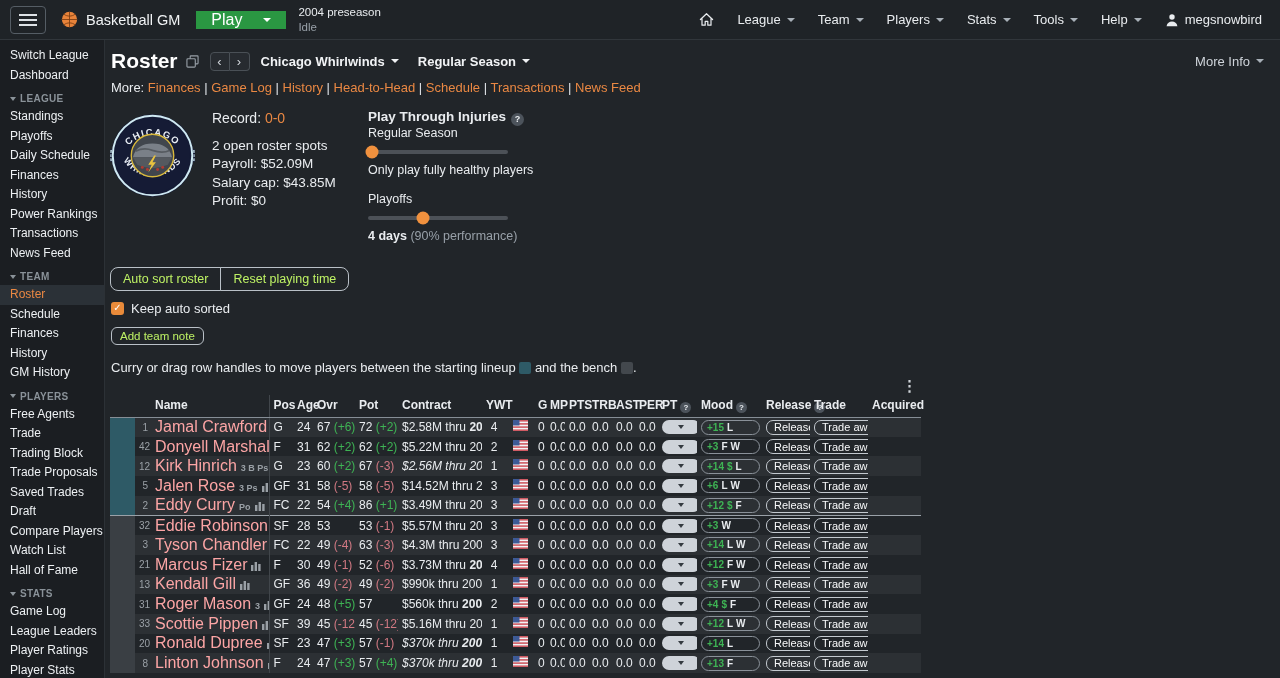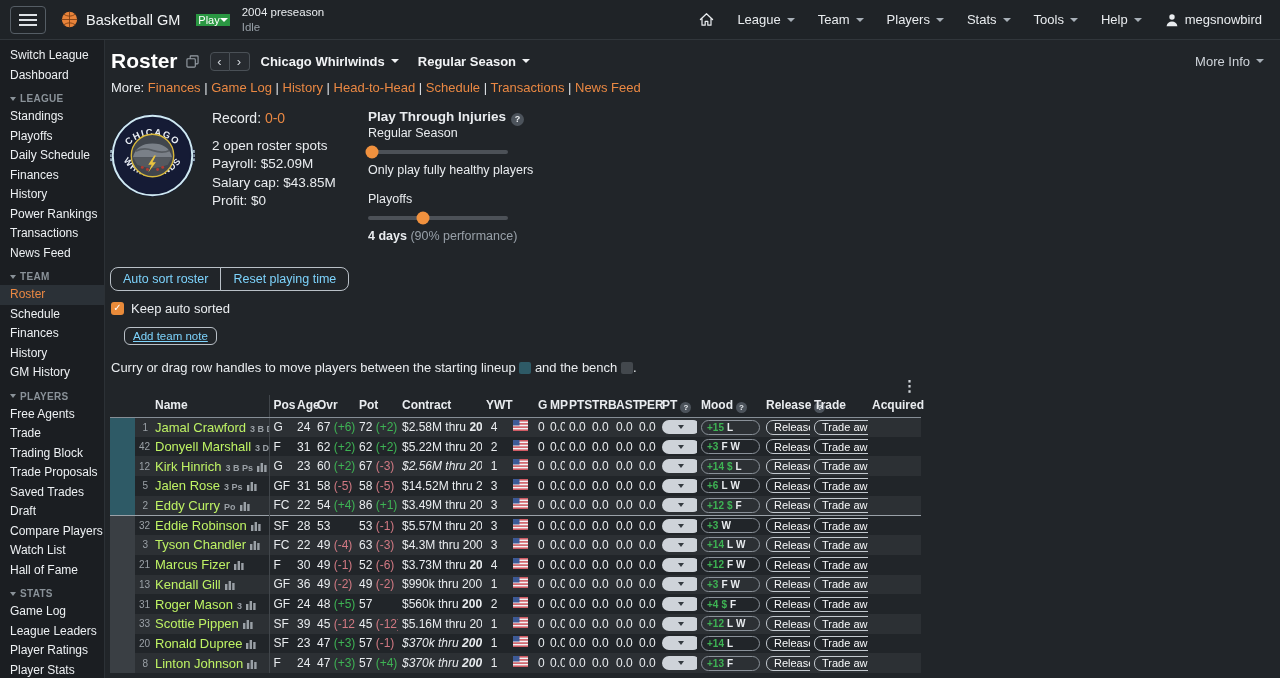--- a/index.html
+++ b/index.html
@@ -11,22 +11,22 @@
   
   .navbar { height:40px; background:#1f2327; border-bottom:1px solid #31363b;
     display:flex; align-items:stretch; }
   .nav-left { display:flex; align-items:center; }
   .hamburger { margin-left:10px; width:36px; height:28px; border:1px solid #555d65;
     border-radius:4px; background:transparent; display:flex; flex-direction:column;
     justify-content:center; align-items:center; gap:3px; cursor:pointer; }
   .hamburger span { display:block; width:18px; height:2px; background:#dee2e6; }
   .brand { display:flex; align-items:center; gap:8px; padding:0 16px 0 15px;
     color:#f1f3f5; font-size:14.5px; }
-  .play-btn { background:#2a9742; color:#fff; border:none; padding:0 2px;
-    font-size:11px; display:flex; align-items:center; gap:0; cursor:pointer;
+  .play-btn { background:#2a9742; color:#fff; border:none; padding:0 15px;
+    font-size:16px; display:flex; align-items:center; gap:21px; cursor:pointer;
     font-family:inherit; }
   .phase { padding-left:12px; font-size:11.5px; line-height:1.3; align-self:center; }
   .phase .p1 { color:#e9ecef; }
   .phase .p2 { color:#98a0a8; }
   .nav-right { margin-left:auto; display:flex; align-items:center; gap:23px;
     padding-right:18px; font-size:13px; color:#e9ecef; }
   .nav-item { display:flex; align-items:center; gap:6px; cursor:pointer; }
   .caret { width:0; height:0; border-left:4px solid transparent;
     border-right:4px solid transparent; border-top:4.5px solid #a8b0b8;
     display:inline-block; }
@@ -83,32 +83,32 @@
   .slider { width:140px; height:4px; background:#4c5157; border-radius:2px;
     position:relative; margin:10px 0 9px 0; cursor:pointer; }
   .knob { position:absolute; top:50%; transform:translate(-50%,-50%); width:13px;
     height:13px; border-radius:50%; background:#f0913e; }
   .cap { margin-bottom:15px; }
   .cap .bold { font-weight:700; }
   .cap .muted { color:#98a0a8; }
 
   
   .controls { margin-top:9px; }
-  .btn { background:transparent; border:1px solid #b9c0c7; color:#7dd3fc;
+  .btn { background:transparent; border:1px solid #b9c0c7; color:#bef264;
     font-size:12.5px; padding:4px 12px; border-radius:8px; cursor:pointer;
     font-family:inherit; }
   .btn-group { display:inline-flex; }
   .btn-group .btn:first-child { border-radius:8px 0 0 8px; }
   .btn-group .btn:last-child { border-radius:0 8px 8px 0; border-left:1px solid #b9c0c7; margin-left:-1px; }
   .checkbox-row { display:flex; align-items:center; gap:7px; margin:10px 0 11px 1px;
     font-size:13px; cursor:pointer; }
   .checkbox { width:13px; height:13px; background:#e98b3a; border-radius:3px;
     display:flex; align-items:center; justify-content:center; color:#fff;
     font-size:10px; line-height:1; }
-  .btn.sm { font-size:11.5px; padding:2px 8px; border-radius:6px; margin-left:14px;text-decoration:underline; }
+  .btn.sm { font-size:11.5px; padding:2px 8px; border-radius:6px; margin-left:1px; }
   .hint { margin:15px 0 0 1px; font-size:13px; }
   .sq { display:inline-block; width:12px; height:12px; border-radius:2px;
     vertical-align:-2px; }
   .sq.starter { background:#2e5a66; }
   .sq.bench { background:#43484d; }
 
   
   .table-wrap { margin-top:4px; width:811px; }
   .kebab { text-align:right; height:16px; padding-right:4px; }
   .kebab span { color:#cfd4d9; font-size:15px; font-weight:700; cursor:pointer;
@@ -120,21 +120,21 @@
   td { padding:0 4px; white-space:nowrap; overflow:hidden; }
   tbody tr { height:19.7px; }
   tbody tr:nth-child(odd) { background:#2c3034; }
   tbody tr:nth-child(even) { background:#212529; }
   tr.bench-first td { border-top:1px solid #9aa1a8; }
   td.handle { padding:0; cursor:grab; }
   td.handle.starter { background:#2e5a66; }
   td.handle.bench { background:#3a3f44; }
   td.num { color:#9aa0a6; font-size:10px; text-align:right; padding-right:3px; }
   td.name, th.col-name { border-right:1px solid #41464b; }
-  .player-link { color:#bef264; font-size:13px; cursor:pointer;text-align:center; }
+  .player-link { color:#fca5a5; font-size:16px; cursor:pointer;text-align:center; }
   .skills { font-size:9px; font-weight:700; color:#9aa0a6; margin-left:4px; }
   .chart-ic { margin-left:4px; vertical-align:-1px; cursor:pointer; }
   .delta.up { color:#3eb354; }
   .delta.down { color:#d17983; }
   td.contract.italic { font-style:italic; }
   .year.bold { font-weight:700; }
   td.c-ywt { text-align:center; }
   td.r, th.r { text-align:right; }
   td.c-flag { text-align:right; padding-right:6px; }
   .pt-select { width:38px; height:14px; background:#ced3d9; border-radius:7px;

